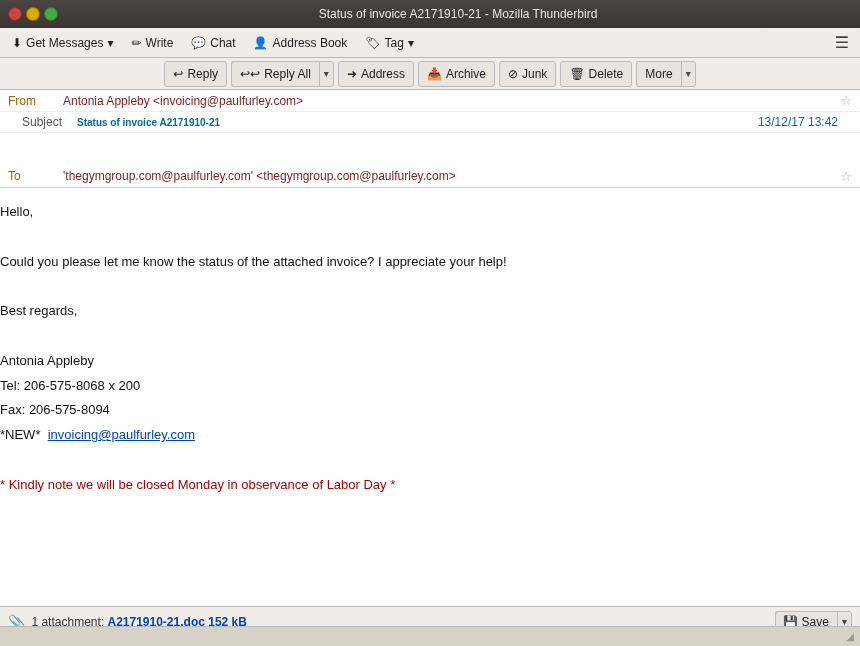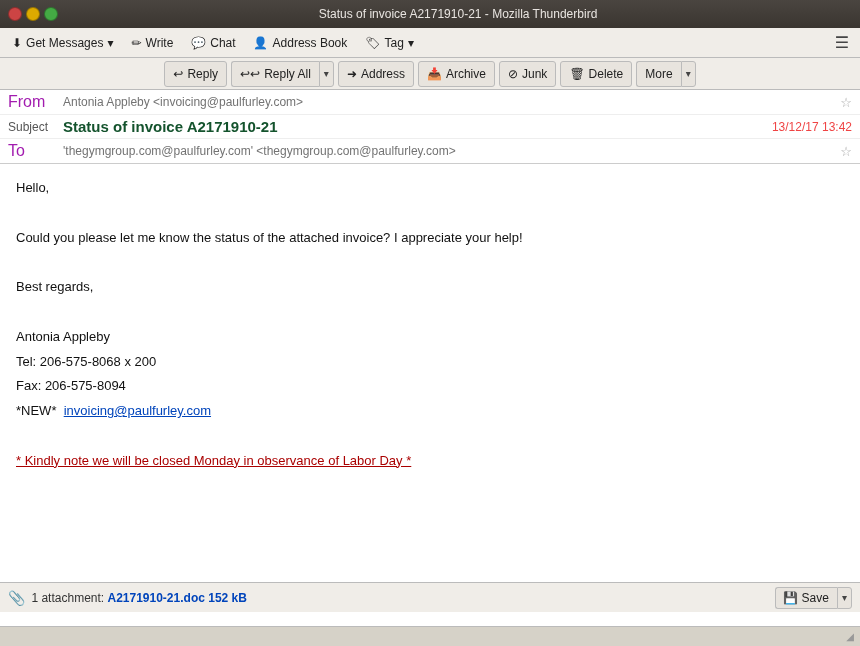--- a/index.html
+++ b/index.html
@@ -131,78 +131,78 @@
       background: #fff;
       border-bottom: 1px solid #ccc;
     }
     .header-row {
       display: flex;
       align-items: center;
       padding: 3px 8px;
       min-height: 22px;
       border-bottom: 1px solid #eee;
     }
-    .header-row:last-child { border-bottom: none; }
+    .header-row:last-child { border-bottom: none; margin-top: 32px; }
     .header-label {
-      color: #a21caf;
-      font-size: 16px;
+      color: #a16207;
+      font-size: 12px;
       width: 55px;
       flex-shrink: 0;
     }
     .header-value {
       font-size: 12px;
       color: #222;
       flex: 1;
     }
-    .header-value.blue { color: #737373; }
+    .header-value.blue { color: #7f1d1d; }
     .header-date {
       font-size: 12px;
-      color: #ef4444;
+      color: #0369a1;
       margin-left: auto;
       text-align: center;
     }
     .star-icon {
       color: #aaa;
       font-size: 13px;
       margin-left: 4px;
     }
 
     
     .subject-row {
       display: flex;
       align-items: center;
-      padding: 3px 8px;
+      padding: 3px 22px;
       border-bottom: 1px solid #eee;
     }
     .subject-label {
       color: #555;
       font-size: 12px;
       width: 55px;
       flex-shrink: 0;
     }
     .subject-text {
-      font-size: 15px;
+      font-size: 10px;
       font-weight: bold;
-      color: #14532d;
+      color: #0369a1;
       flex: 1;
     }
 
     
     .email-body {
       background: #fff;
-      padding: 14px 16px;
+      padding: 14px 0;
       flex: 1;
       font-size: 13px;
       color: #111;
       line-height: 1.6;
       min-height: 370px;
     }
     .email-body p { margin-bottom: 4px; }
     .email-link { color: #0044bb; }
-    .email-note { color: #a00; text-decoration: underline; }
+    .email-note { color: #a00; }
 
     
     .attachment-bar {
       background: #f0ede8;
       border-top: 1px solid #bbb;
       height: 30px;
       display: flex;
       align-items: center;
       padding: 0 8px;
       gap: 6px;

